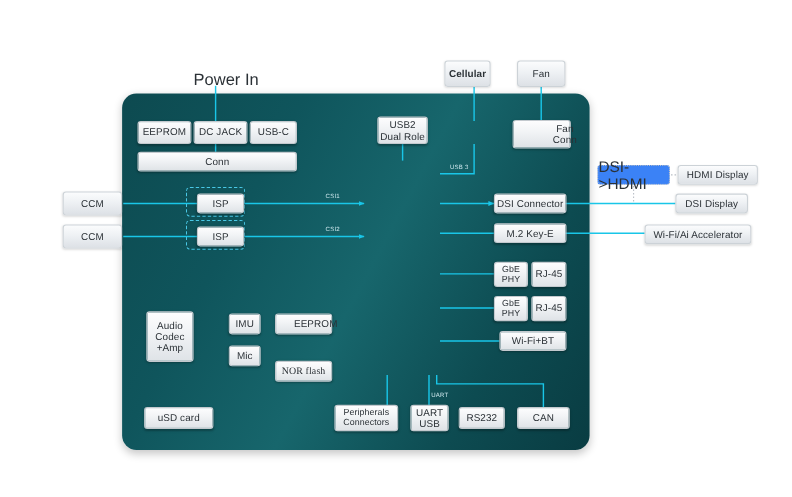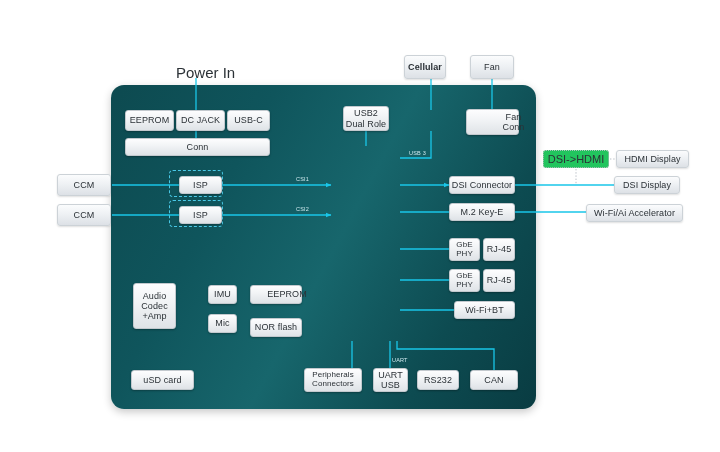--- a/index.html
+++ b/index.html
@@ -96,23 +96,23 @@
     z-index: 3;
   }
   .dashed-ext {
     position: absolute;
     box-sizing: border-box;
     display: flex;
     align-items: center;
     justify-content: center;
     border: 1px dotted #b9bfc6;
     border-radius: 3px;
-    background: #22c55e;
+    background: #3b82f6;
     color: #2b3136;
-    font-size: 11px;
+    font-size: 14px;
     z-index: 5;
   }
 
   
   .lbl {
     position: absolute;
     color: #2b3136;
     font-size: 15px;
     white-space: nowrap;
     z-index: 5;
@@ -232,21 +232,21 @@
 PHY</div>
   <div class="box" style="left:483px; top:269px; width:32px; height:23px;">RJ-45</div>
   <div class="box" style="left:454px; top:301px; width:61px; height:18px;">Wi-Fi+BT</div>
 
   <div class="box" style="left:133px; top:283px; width:43px; height:46px; white-space:pre-line;">Audio
 Codec
 +Amp</div>
   <div class="box" style="left:208px; top:285px; width:29px; height:19px;">IMU</div>
   <div class="box" style="left:250px; top:285px; width:52px; height:19px;padding-left:22px;">EEPROM</div>
   <div class="box" style="left:208px; top:314px; width:29px; height:19px;">Mic</div>
-  <div class="box" style="left:250px; top:318px; width:52px; height:19px;">NOR flash</div>
+  <div class="box" style="left:250px; top:328px; width:52px; height:19px;font-family:Liberation Serif, serif;">NOR flash</div>
 
   <div class="box" style="left:131px; top:370px; width:63px; height:20px;">uSD card</div>
   <div class="box" style="left:304px; top:368px; width:58px; height:24px; white-space:pre-line; font-size:8px;">Peripherals
 Connectors</div>
   <div class="box" style="left:373px; top:368px; width:35px; height:24px; white-space:pre-line;">UART
 USB</div>
   <div class="box" style="left:417px; top:370px; width:42px; height:20px;">RS232</div>
   <div class="box" style="left:470px; top:370px; width:48px; height:20px;">CAN</div>
 
 

